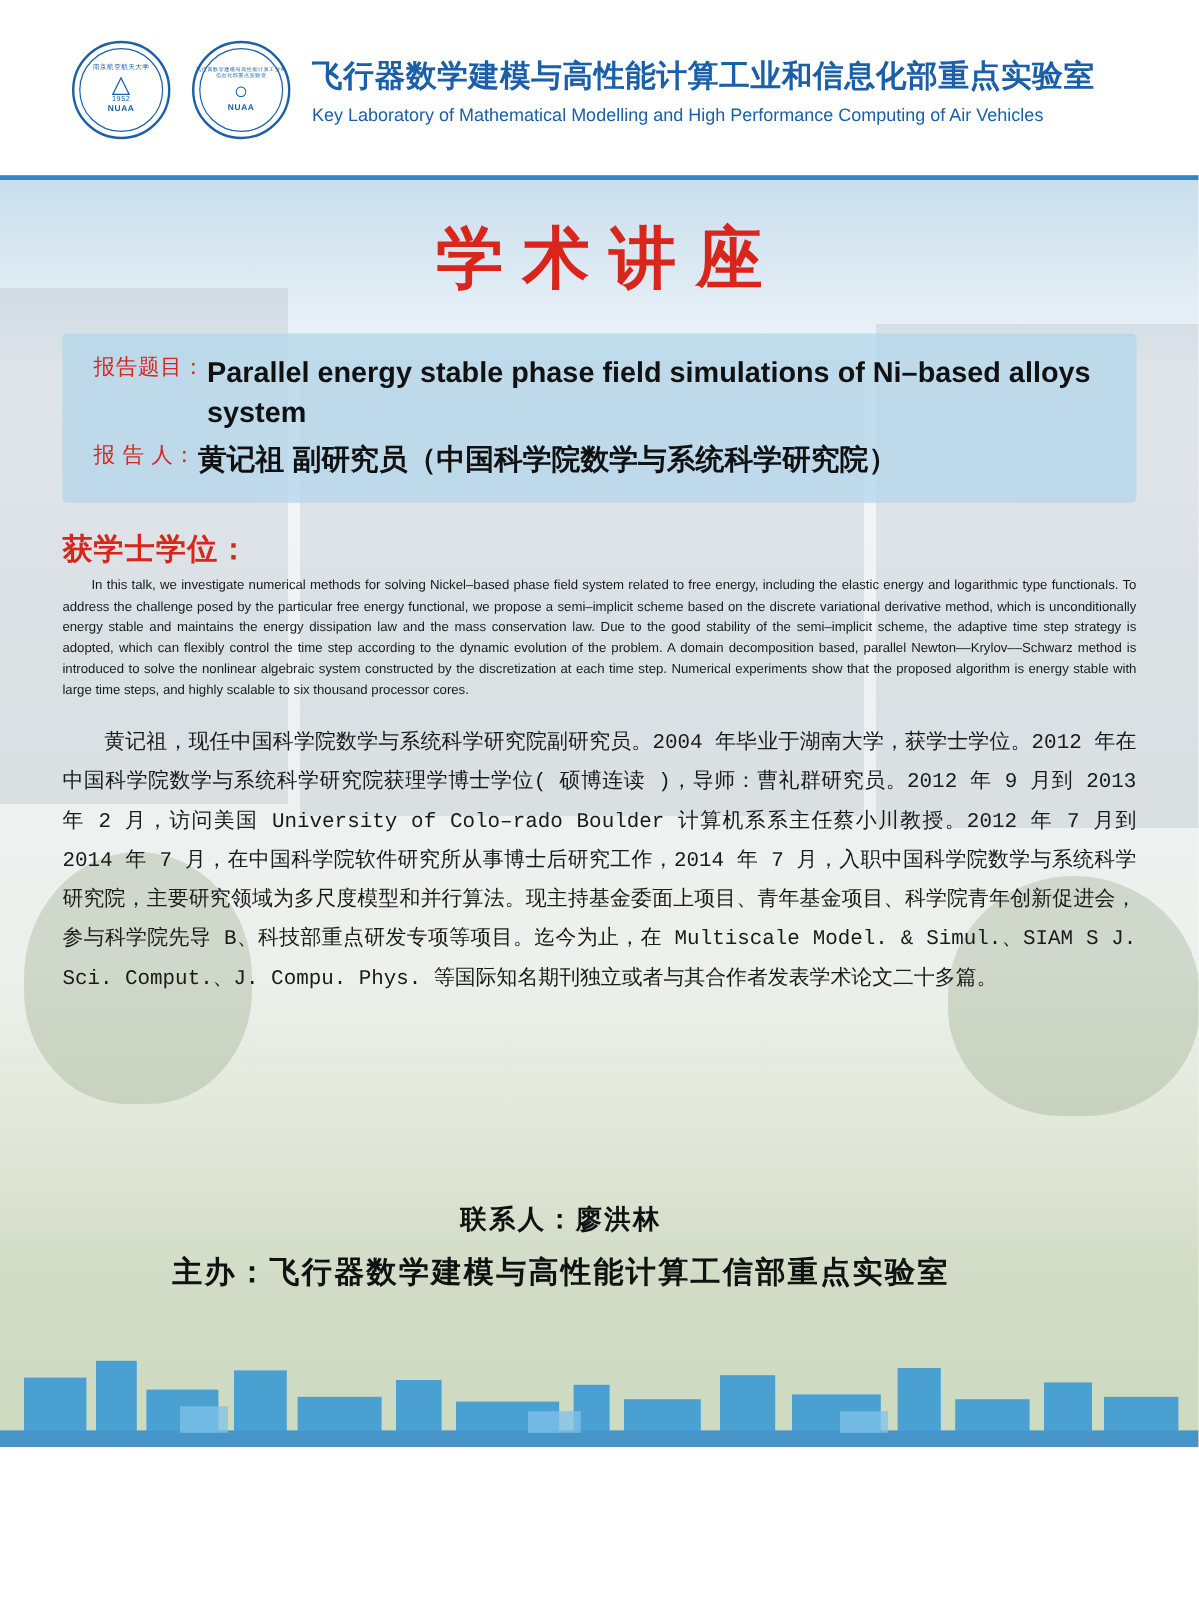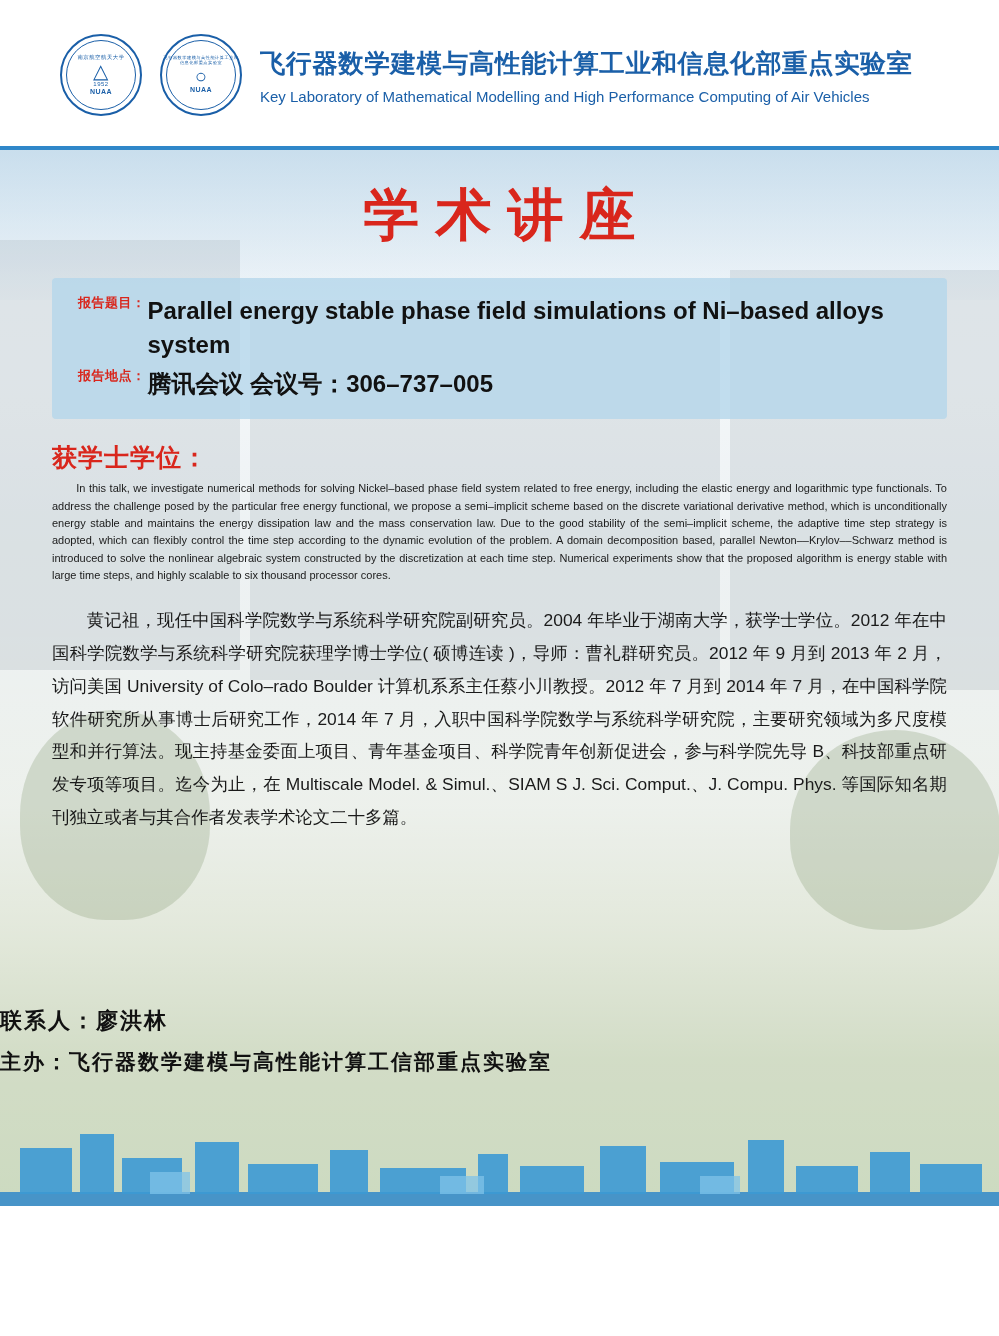--- a/index.html
+++ b/index.html
@@ -151,22 +151,22 @@
   }
   .info-row {
     display: flex;
     align-items: flex-start;
     margin-bottom: 5px;
     line-height: 1.42;
   }
   .info-row:last-child { margin-bottom: 0; }
   .info-label {
     color: #d9261c;
-    font-weight: bold;
-    font-size: 13px;
+    font-weight: normal;
+    font-size: 18px;
     white-space: nowrap;
     flex: 0 0 auto;
     letter-spacing: 0.5px;
   }
   .info-value {
     color: #111111;
     font-weight: bold;
     font-size: 24px;
     margin-left: 2px;
   }
@@ -190,39 +190,40 @@
     line-height: 1.58;
     text-align: justify;
     text-indent: 2.2em;
   }
   .para-cn {
     font-size: 17.4px;
     color: #1a1a1a;
     line-height: 1.88;
     text-align: justify;
     text-indent: 2em;
+    font-family: Liberation Mono, monospace;
   }
 
   
   .footer {
     position: absolute;
     left: 0; right: 4px;
     bottom: 118px;
-    text-align: left;
+    text-align: center;
     padding-right: 60px;
     box-sizing: border-box;
   }
   .footer-line {
     color: #111111;
     font-weight: bold;
     font-size: 22px;
     letter-spacing: 2px;
     margin-bottom: 12px;
   }
-  .footer-line.small { font-size: 21px; }
+  .footer-line.small { font-size: 25px; }
 </style>
 </head>
 <body>
 
 <div class="poster">
 
   <div class="header">
     <div class="logo">
       <div class="logo-inner">
         <div style="font-size:5.4px;">南京航空航天大学</div>
@@ -287,22 +288,22 @@
     </div>
 
     <div class="main-title">学术讲座</div>
 
     <div class="info-box">
       <div class="info-row">
         <span class="info-label">报告题目：</span>
         <span class="info-value en">Parallel energy stable phase field simulations of Ni–based alloys system</span>
       </div>
       <div class="info-row">
-        <span class="info-label">报告地点：</span>
-        <span class="info-value">腾讯会议 会议号：306–737–005</span>
+        <span class="info-label">报  告  人：</span>
+        <span class="info-value">黄记祖 副研究员（中国科学院数学与系统科学研究院）</span>
       </div>
     </div>
 
     <div class="section">
       <div class="section-title">获学士学位：</div>
       <div class="para-en">In this talk, we investigate numerical methods for solving Nickel–based phase field system related to free energy, including the elastic energy and logarithmic type functionals. To address the challenge posed by the particular free energy functional, we propose a semi–implicit scheme based on the discrete variational derivative method, which is unconditionally energy stable and maintains the energy dissipation law and the mass conservation law.  Due to the good stability of the semi–implicit scheme, the adaptive time step strategy is adopted, which can flexibly control the time step according to the dynamic evolution of the problem. A domain decomposition based, parallel Newton––Krylov––Schwarz method is introduced to solve the nonlinear algebraic system constructed by the discretization at each time step. Numerical experiments show that the proposed algorithm is energy stable with large time steps, and highly scalable to six thousand processor cores.</div>
     </div>
 
     <div class="section" style="margin-top:20px;">
       <div class="para-cn">黄记祖，现任中国科学院数学与系统科学研究院副研究员。2004 年毕业于湖南大学，获学士学位。2012 年在中国科学院数学与系统科学研究院获理学博士学位( 硕博连读 )，导师：曹礼群研究员。2012 年 9 月到 2013 年 2 月，访问美国 University of Colo–rado Boulder 计算机系系主任蔡小川教授。2012 年 7 月到 2014 年 7 月，在中国科学院软件研究所从事博士后研究工作，2014 年 7 月，入职中国科学院数学与系统科学研究院，主要研究领域为多尺度模型和并行算法。现主持基金委面上项目、青年基金项目、科学院青年创新促进会，参与科学院先导 B、科技部重点研发专项等项目。迄今为止，在 Multiscale Model. &amp; Simul.、SIAM S J. Sci. Comput.、J. Compu. Phys. 等国际知名期刊独立或者与其合作者发表学术论文二十多篇。</div>

